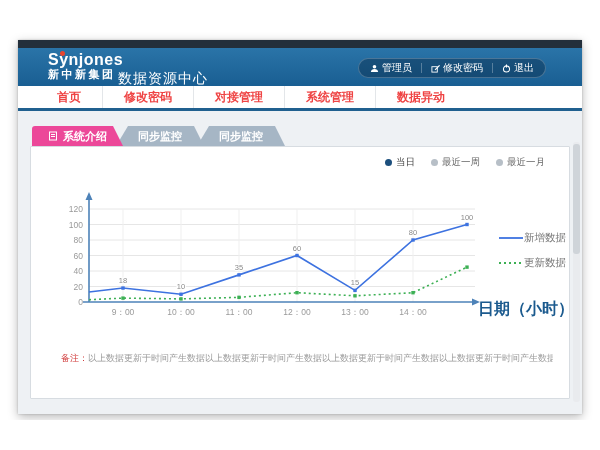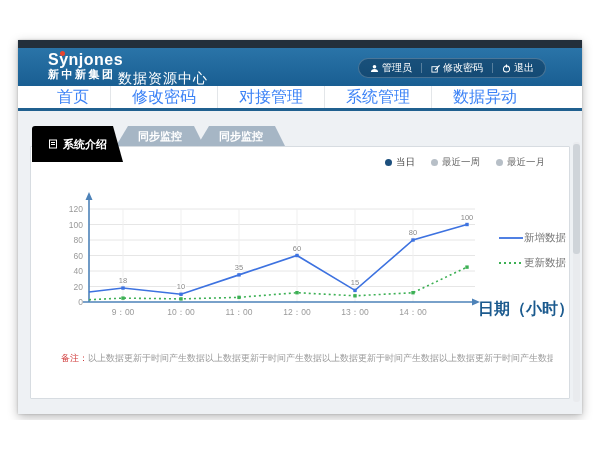--- a/index.html
+++ b/index.html
@@ -15,30 +15,30 @@
   .logo-dot{position:absolute;left:12px;top:0;width:5px;height:5px;border-radius:50%;background:#e8452f;}
   .logo-sub{font-size:11px;font-weight:bold;letter-spacing:2.5px;line-height:13px;}
   .apptitle{position:absolute;left:100px;top:22px;color:#fff;font-size:14px;letter-spacing:1px;}
   .userpill{position:absolute;right:36px;top:10px;height:18px;display:flex;align-items:center;gap:9px;
             padding:0 11px;border-radius:10px;background:rgba(8,38,66,.40);
             border:1px solid rgba(255,255,255,.22);color:#fff;font-size:10px;justify-content:space-between;}
   .pill-item{display:flex;align-items:center;gap:3px;cursor:pointer;white-space:nowrap;}
   .pill-sep{width:1px;height:10px;background:rgba(255,255,255,.28);}
   .nav{position:absolute;left:0;top:46px;width:100%;height:25px;background:#ffffff;
        border-bottom:3px solid #20608f;display:flex;align-items:stretch;padding-left:18px;box-sizing:border-box;}
-  .nav-item{display:flex;align-items:center;padding:0 21px;font-size:16px;font-weight:normal;
-            color:#3b82f6;cursor:pointer;}
+  .nav-item{display:flex;align-items:center;padding:0 21px;font-size:12px;font-weight:bold;
+            color:#ef4444;cursor:pointer;}
   .nav-item + .nav-item{border-left:1px solid #e3e6e9;}
   .content{position:absolute;left:0;top:74px;width:100%;height:300px;background:#eef1f4;}
   .tabs{position:absolute;left:14px;top:12px;height:20px;display:flex;}
   .tab{height:20px;line-height:20px;padding:0 22px;color:#fff;font-size:11px;font-weight:bold;
        background:#a6b6c5;cursor:pointer;display:flex;align-items:center;gap:5px;
        clip-path:polygon(12px 0,calc(100% - 10px) 0,100% 100%,0 100%);margin-left:-7px;}
-  .tab.active{background:#000000;z-index:2;margin-left:0;border-top-left-radius:3px;
-       clip-path:polygon(0 0,calc(100% - 10px) 0,100% 100%,0 100%);padding:8px 16px;}
+  .tab.active{background:#ec4899;z-index:2;margin-left:0;border-top-left-radius:3px;
+       clip-path:polygon(0 0,calc(100% - 10px) 0,100% 100%,0 100%);padding:0 16px;}
   .panel{position:absolute;left:12px;top:32px;width:540px;height:253px;background:#fff;
          border:1px solid #d7dce1;box-sizing:border-box;border-radius:1px;}
   .filters{position:absolute;top:9px;right:24px;display:flex;gap:16px;align-items:center;
            font-size:9.5px;color:#666;}
   .radio{display:flex;align-items:center;cursor:pointer;}
   .radio .dot{width:7px;height:7px;border-radius:50%;background:#b7bfc7;margin-right:4px;}
   .radio.sel .dot{background:#1c4f7d;}
   .radio.sel{color:#444;}
   .ylabel{position:absolute;left:22px;top:25px;color:#1b5a8e;font-weight:bold;font-size:11px;}
   #chart-svg{position:absolute;left:8px;top:42px;}

